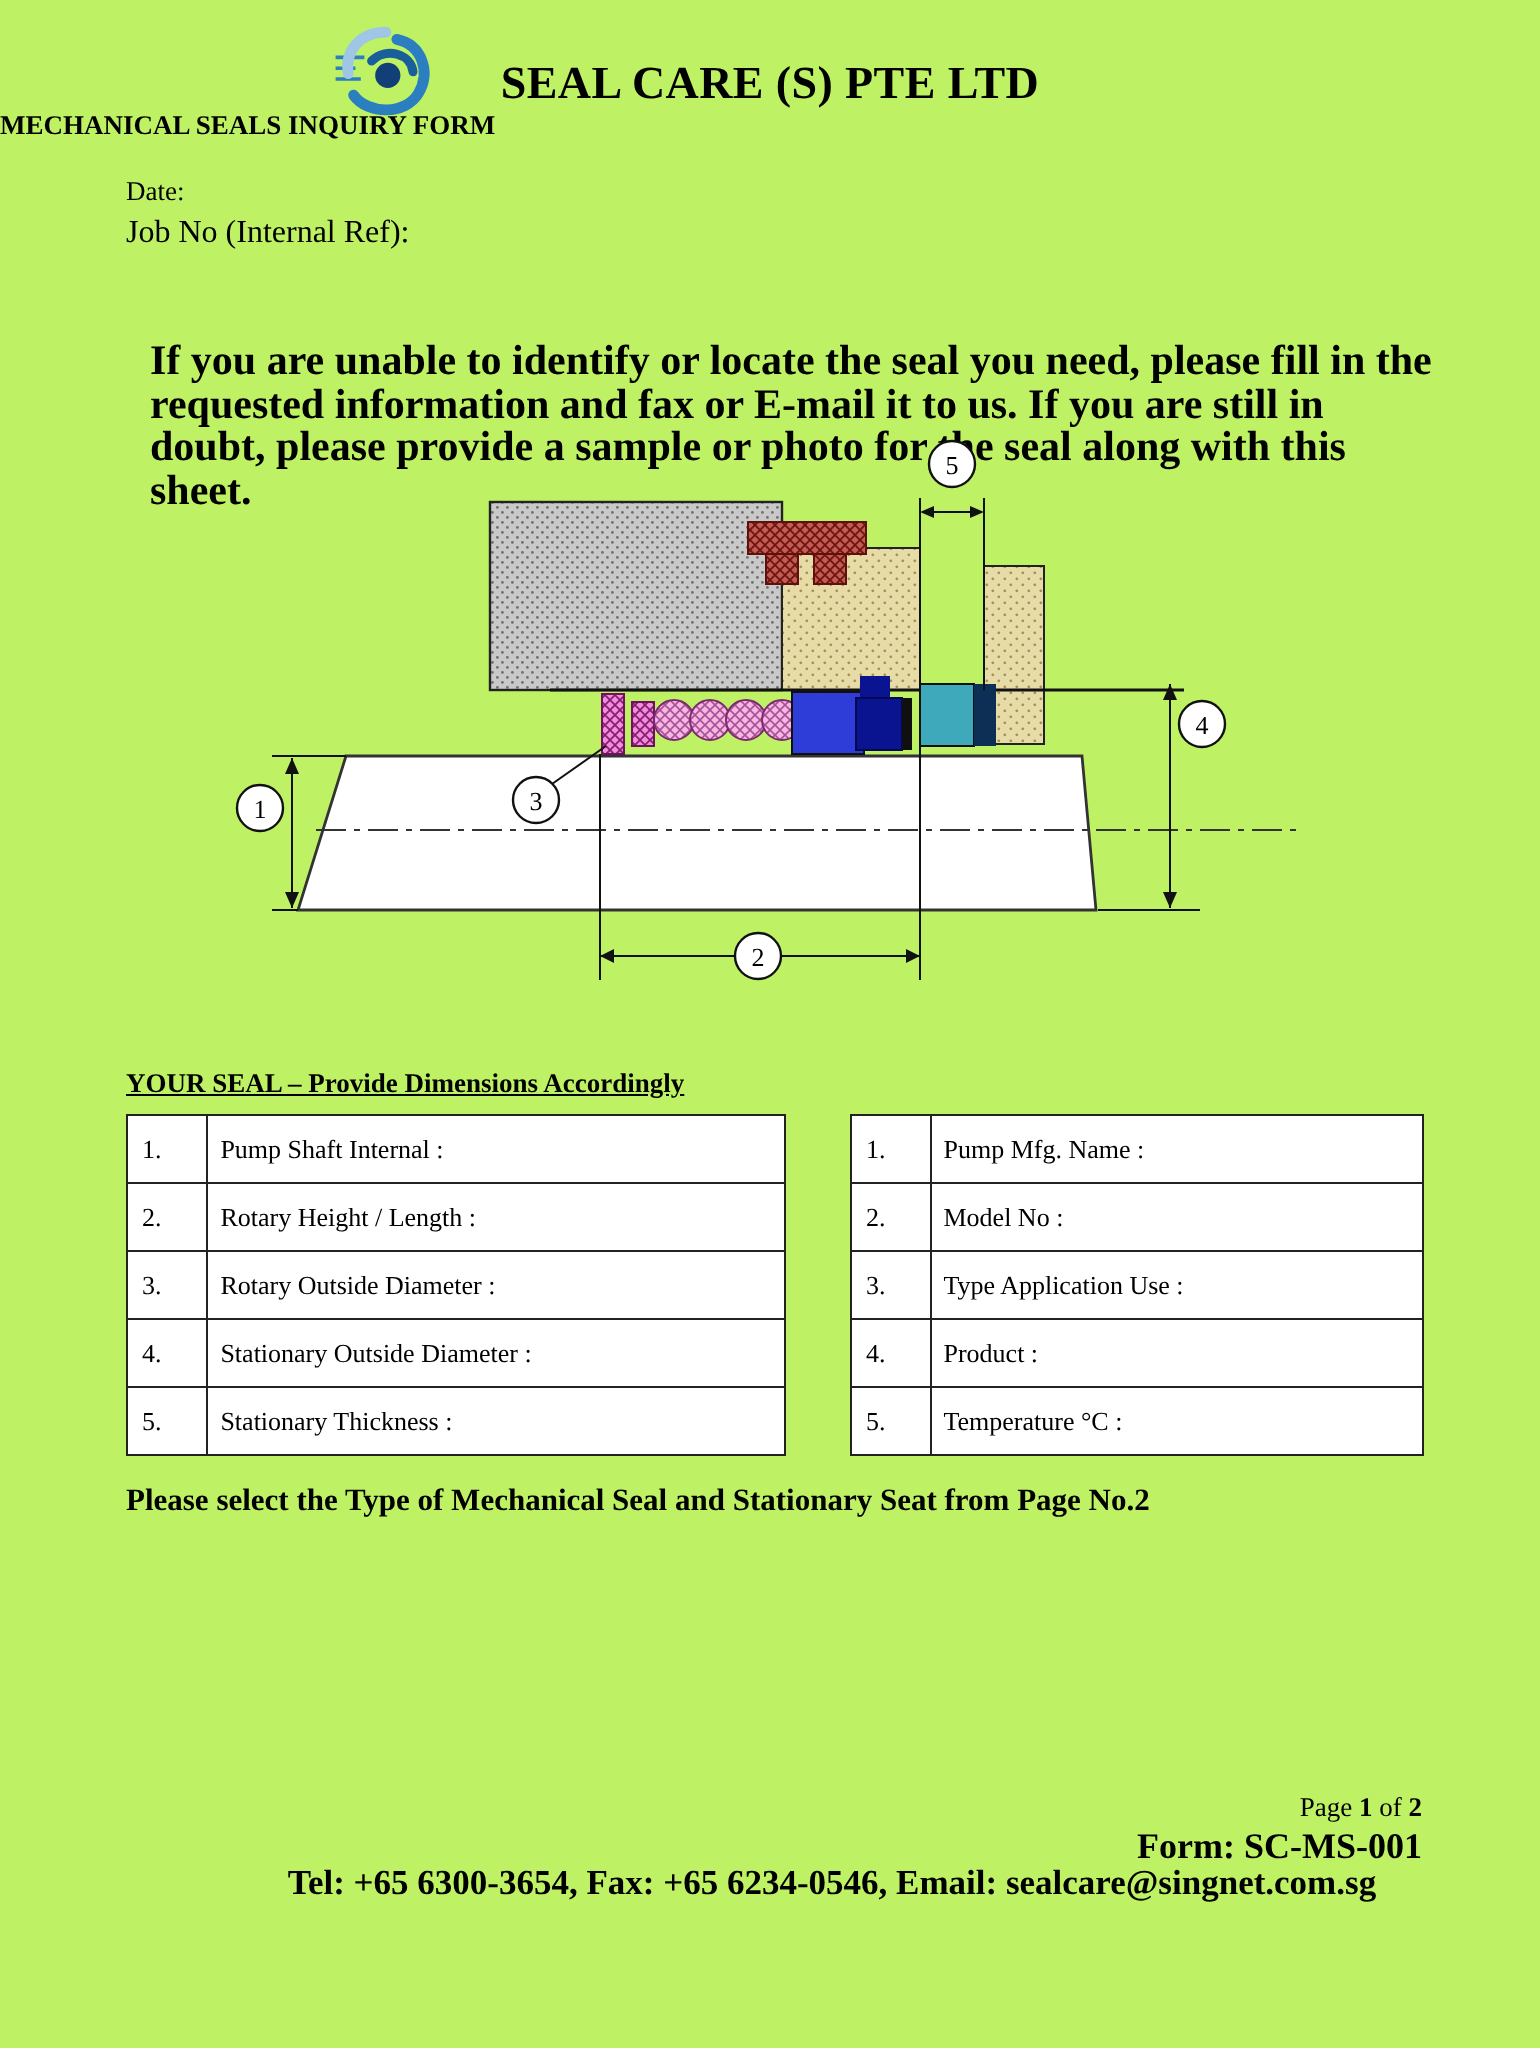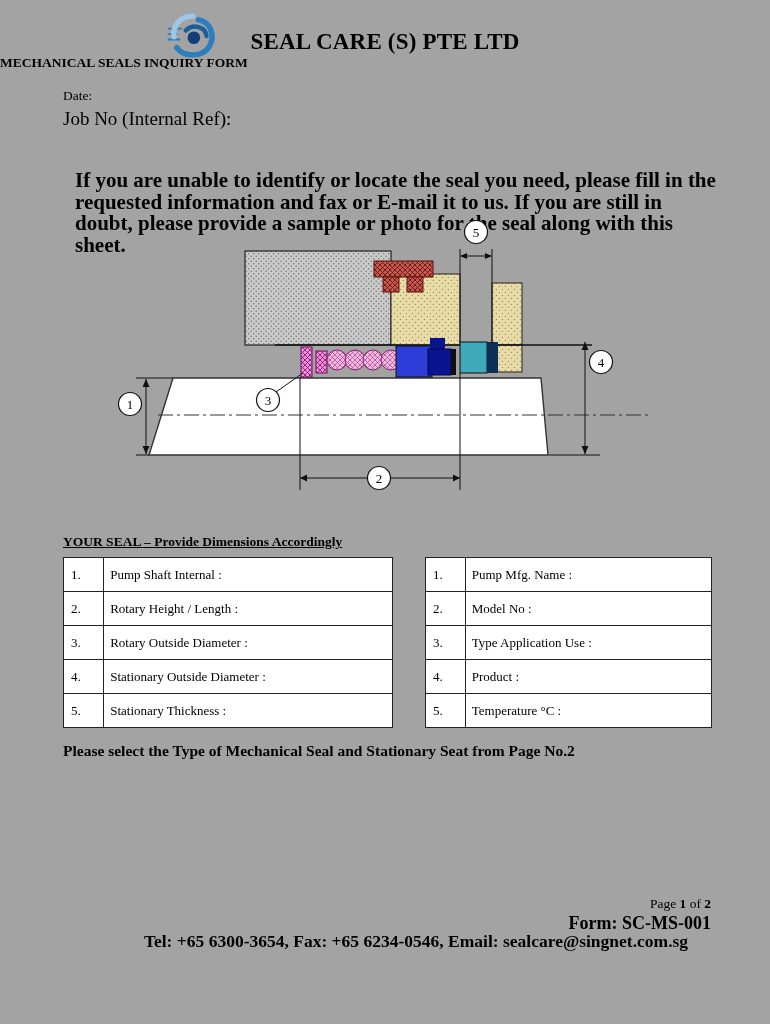--- a/index.html
+++ b/index.html
@@ -1,23 +1,23 @@
 <!DOCTYPE html>
 <html><head>
 <meta charset="utf-8">
 <style>
   html,body{margin:0;padding:0;background:#ffffff;}
-  .page{position:relative;width:770px;height:1024px;background:#a3a3a3;font-family:"Liberation Serif",serif;color:#000;overflow:hidden;}
+  .page{position:relative;width:770px;height:1024px;background:#bef264;font-family:"Liberation Serif",serif;color:#000;overflow:hidden;}
 
   .logo{position:absolute;left:166px;top:10px;width:54px;height:50px;}
   .company-name{position:absolute;left:0;top:14px;width:770px;text-align:center;font-size:23px;font-weight:700;letter-spacing:.2px;}
   .form-title{position:absolute;left:0;top:44px;width:770px;font-size:13.5px;font-weight:700;}
 
   .meta-date{position:absolute;left:63px;top:88px;font-size:13.5px;}
-  .meta-job{position:absolute;left:63px;top:108px;font-size:19px;}
+  .meta-job{position:absolute;left:63px;top:108px;font-size:16px;}
 
   .intro{position:absolute;left:63px;top:149px;width:648px;font-size:21px;font-weight:700;line-height:21.5px;margin-left:12px;}
 
   .diagram{position:absolute;left:95px;top:215px;width:570px;height:290px;}
   .diagram svg{display:block;}
   .callout-num{font-family:"Liberation Serif",serif;font-size:13px;fill:#000;}
 
   .section-heading{position:absolute;left:63px;top:520px;font-size:13.5px;font-weight:700;text-decoration:underline;}
 
   .tables{position:absolute;left:63px;top:557px;display:flex;gap:32px;}

